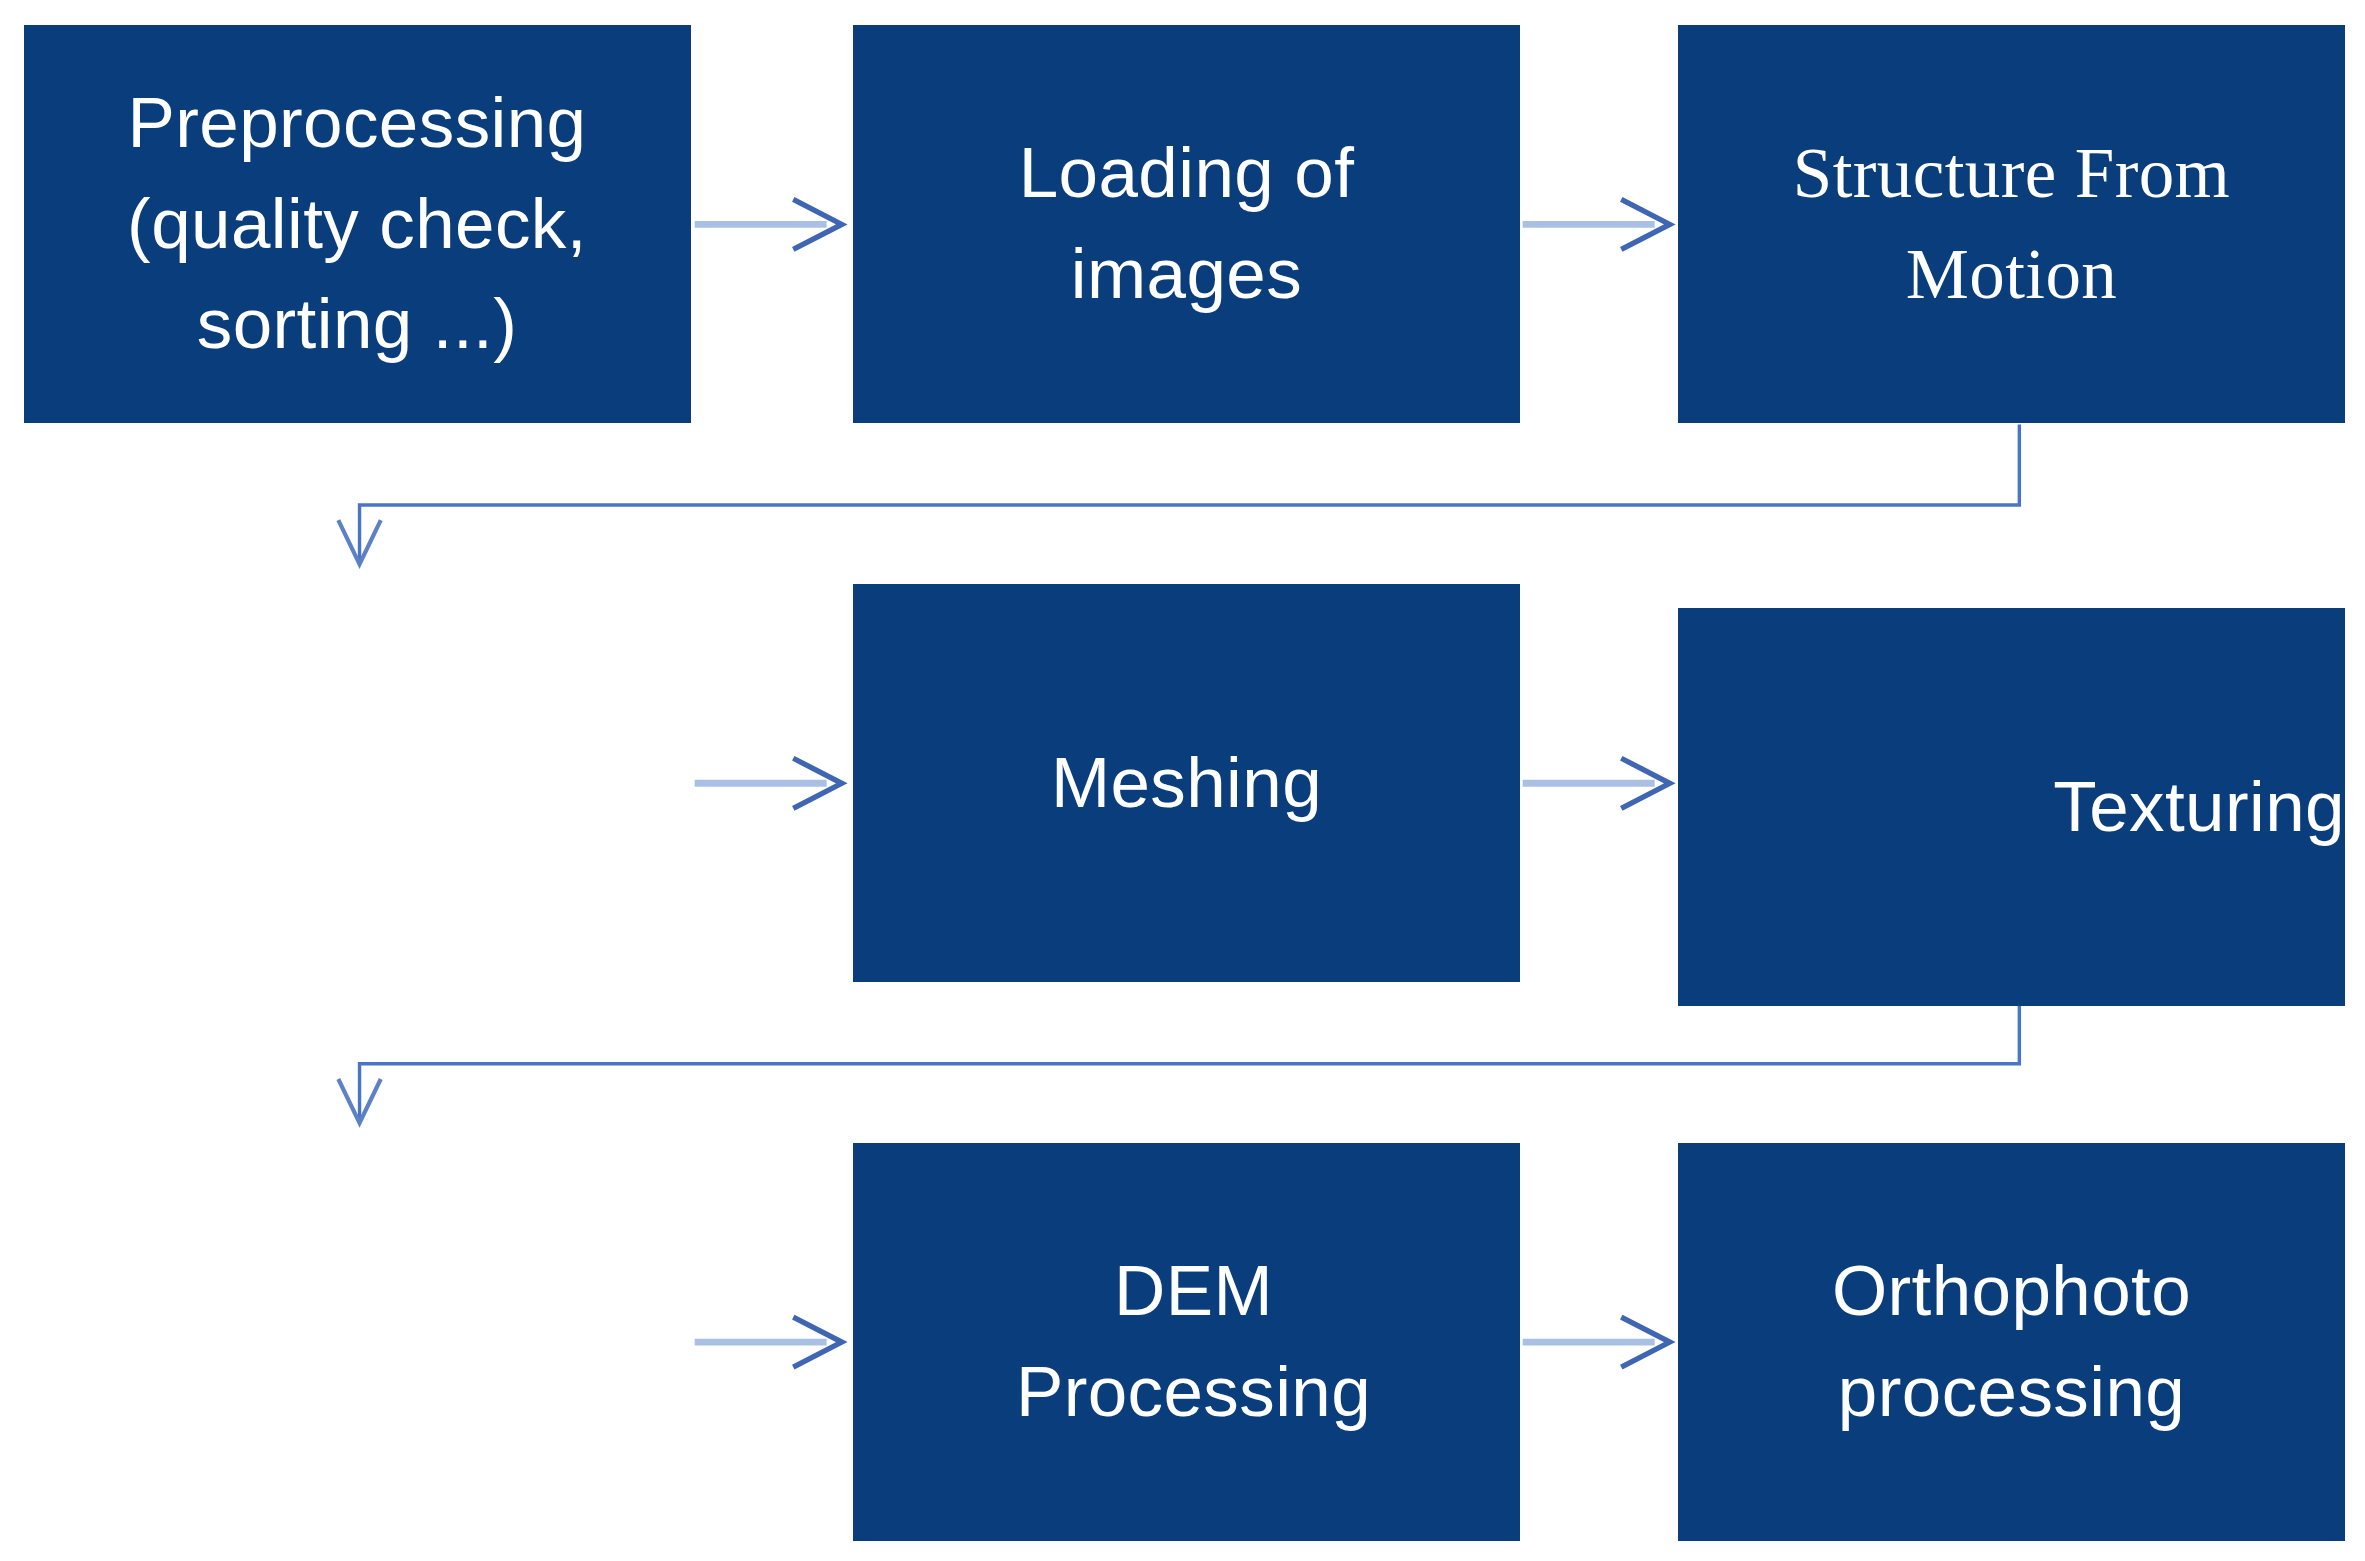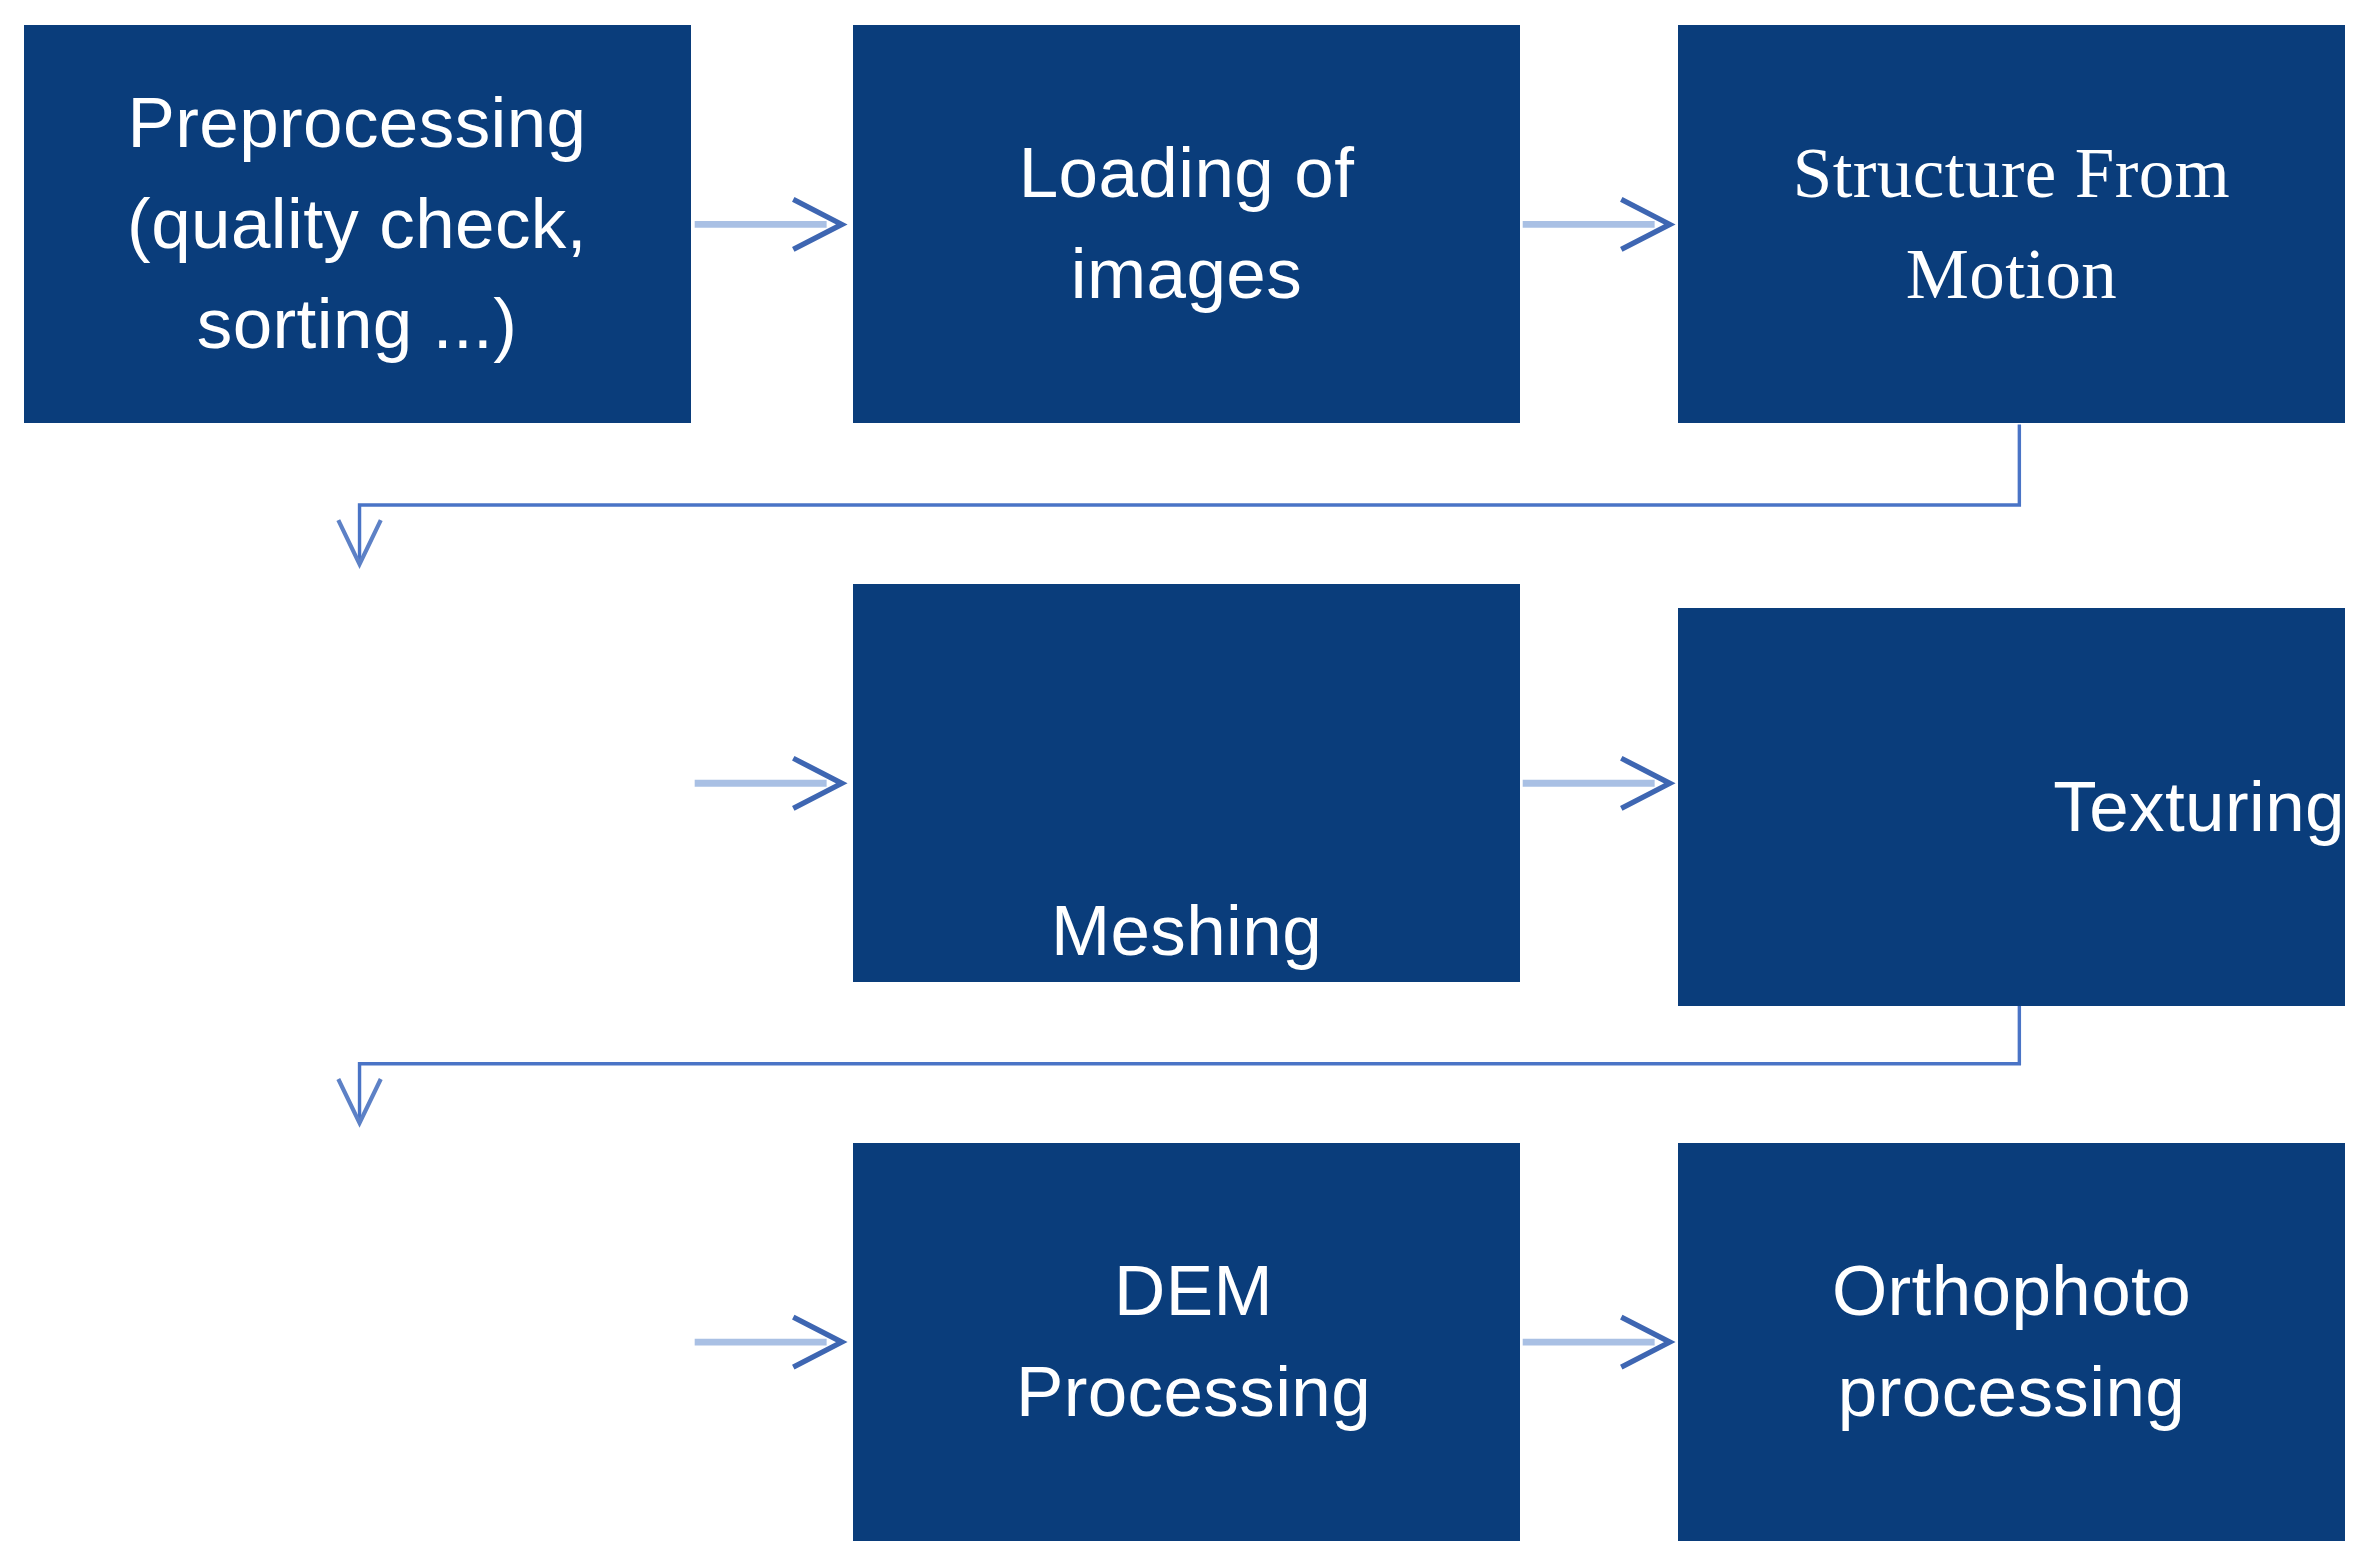--- a/index.html
+++ b/index.html
@@ -125,21 +125,21 @@
   </div>
   <div class="box" style="left:853px; top:25px;">
     <span class="label">Loading of
 images</span>
   </div>
   <div class="box" style="left:1678px; top:25px;font-family:Liberation Serif, serif;">
     <span class="label">Structure From
 Motion</span>
   </div>
 
-  <div class="box" style="left:853px; top:584px;align-items:flex-end;">
+  <div class="box" style="left:853px; top:584px;">
     <span class="label">Meshing</span>
   </div>
   <div class="box" style="left:1678px; top:608px;justify-content:flex-end;">
     <span class="label">Texturing</span>
   </div>
 
   <div class="box" style="left:853px; top:1143px;padding-left:14px;">
     <span class="label">DEM
 Processing</span>
   </div>

